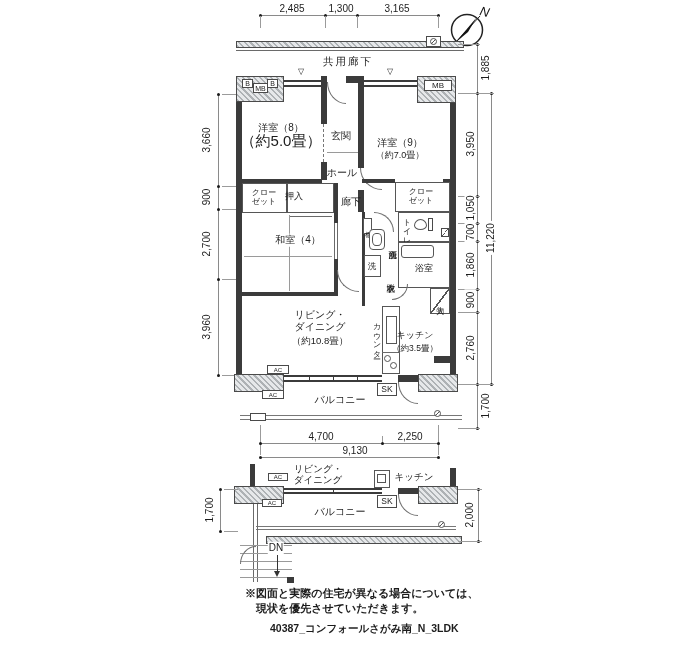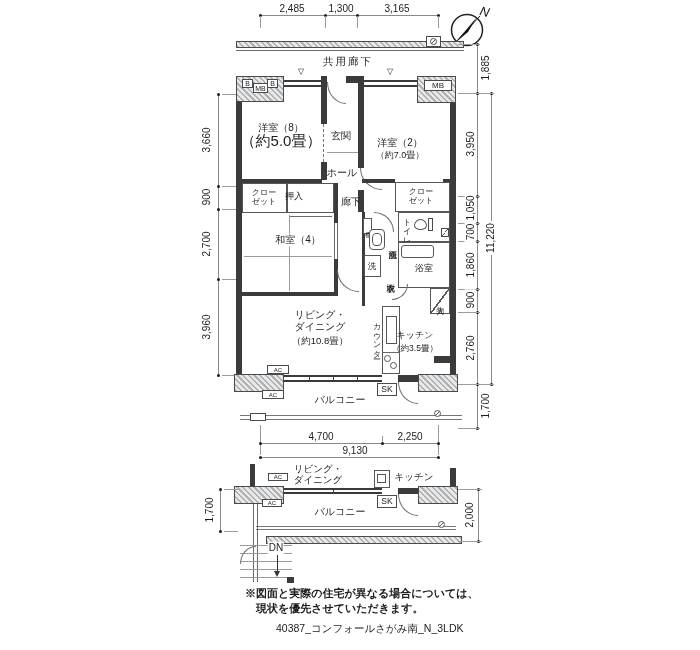--- a/index.html
+++ b/index.html
@@ -128,21 +128,21 @@
   <div class="w" style="left:358px;top:76px;width:6px;height:92px"></div>
   <div class="win" style="left:364px;top:80px;width:53px;height:7px"></div>
   <span class="lb" style="left:390px;top:72px;font-size:8px">▽</span>
   <div class="h" style="left:417px;top:76px;width:39px;height:27px"></div>
   <div class="box" style="left:424px;top:80px;width:28px;height:11px;font-size:8px">MB</div>
 
   <span class="lb" style="left:281px;top:128px">洋室（8）</span>
   <span class="lb" style="left:281px;top:141px;font-size:15px">（約5.0畳）</span>
   <span class="lb" style="left:341px;top:136px">玄関</span>
   <i class="faint" style="left:327px;top:152px;width:31px;height:1px"></i>
-  <span class="lb" style="left:400px;top:143px">洋室（2）</span>
+  <span class="lb" style="left:400px;top:143px">洋室（9）</span>
   <span class="lb" style="left:400px;top:156px;font-size:9px">（約7.0畳）</span>
   <span class="lb" style="left:342px;top:173px">ホール</span>
   <div class="arc bl" style="left:360px;top:168px;width:22px;height:22px"></div>
   <div class="w" style="left:358px;top:190px;width:6px;height:22px"></div>
 
   <div class="w" style="left:242px;top:179px;width:80px;height:4px"></div>
   <div class="w" style="left:362px;top:179px;width:33px;height:4px"></div>
   <div class="w" style="left:443px;top:179px;width:7px;height:4px"></div>
   <div class="room" style="left:242px;top:183px;width:45px;height:30px"></div>
   <span class="lb wrap" style="left:264px;top:197px;font-size:8px;width:27px">クローゼット</span>
@@ -269,15 +269,15 @@
   <i class="faint" style="left:240px;top:569px;width:52px;height:1px"></i>
   <i class="faint" style="left:240px;top:577px;width:52px;height:1px"></i>
   <div class="arc tl" style="left:240px;top:546px;width:16px;height:18px"></div>
   <span class="lb" style="left:276px;top:548px;background:#fff;padding:0 1px">DN</span>
   <i class="thin" style="left:277px;top:555px;width:1px;height:16px;background:#333"></i>
   <i class="arrowhead" style="left:274px;top:571px"></i>
   <div class="w" style="left:287px;top:577px;width:7px;height:6px"></div>
 
   <span class="note" style="left:245px;top:586px">※図面と実際の住宅が異なる場合については、</span>
   <span class="note" style="left:256px;top:601px">現状を優先させていただきます。</span>
-  <span class="note" style="left:276px;top:622px;font-size:10.5px;font-weight:400">40387_コンフォールさがみ南_N_3LDK</span>
+  <span class="note" style="left:270px;top:622px;font-size:10.5px;font-weight:700">40387_コンフォールさがみ南_N_3LDK</span>
 
 </div>
 
 </body></html>

